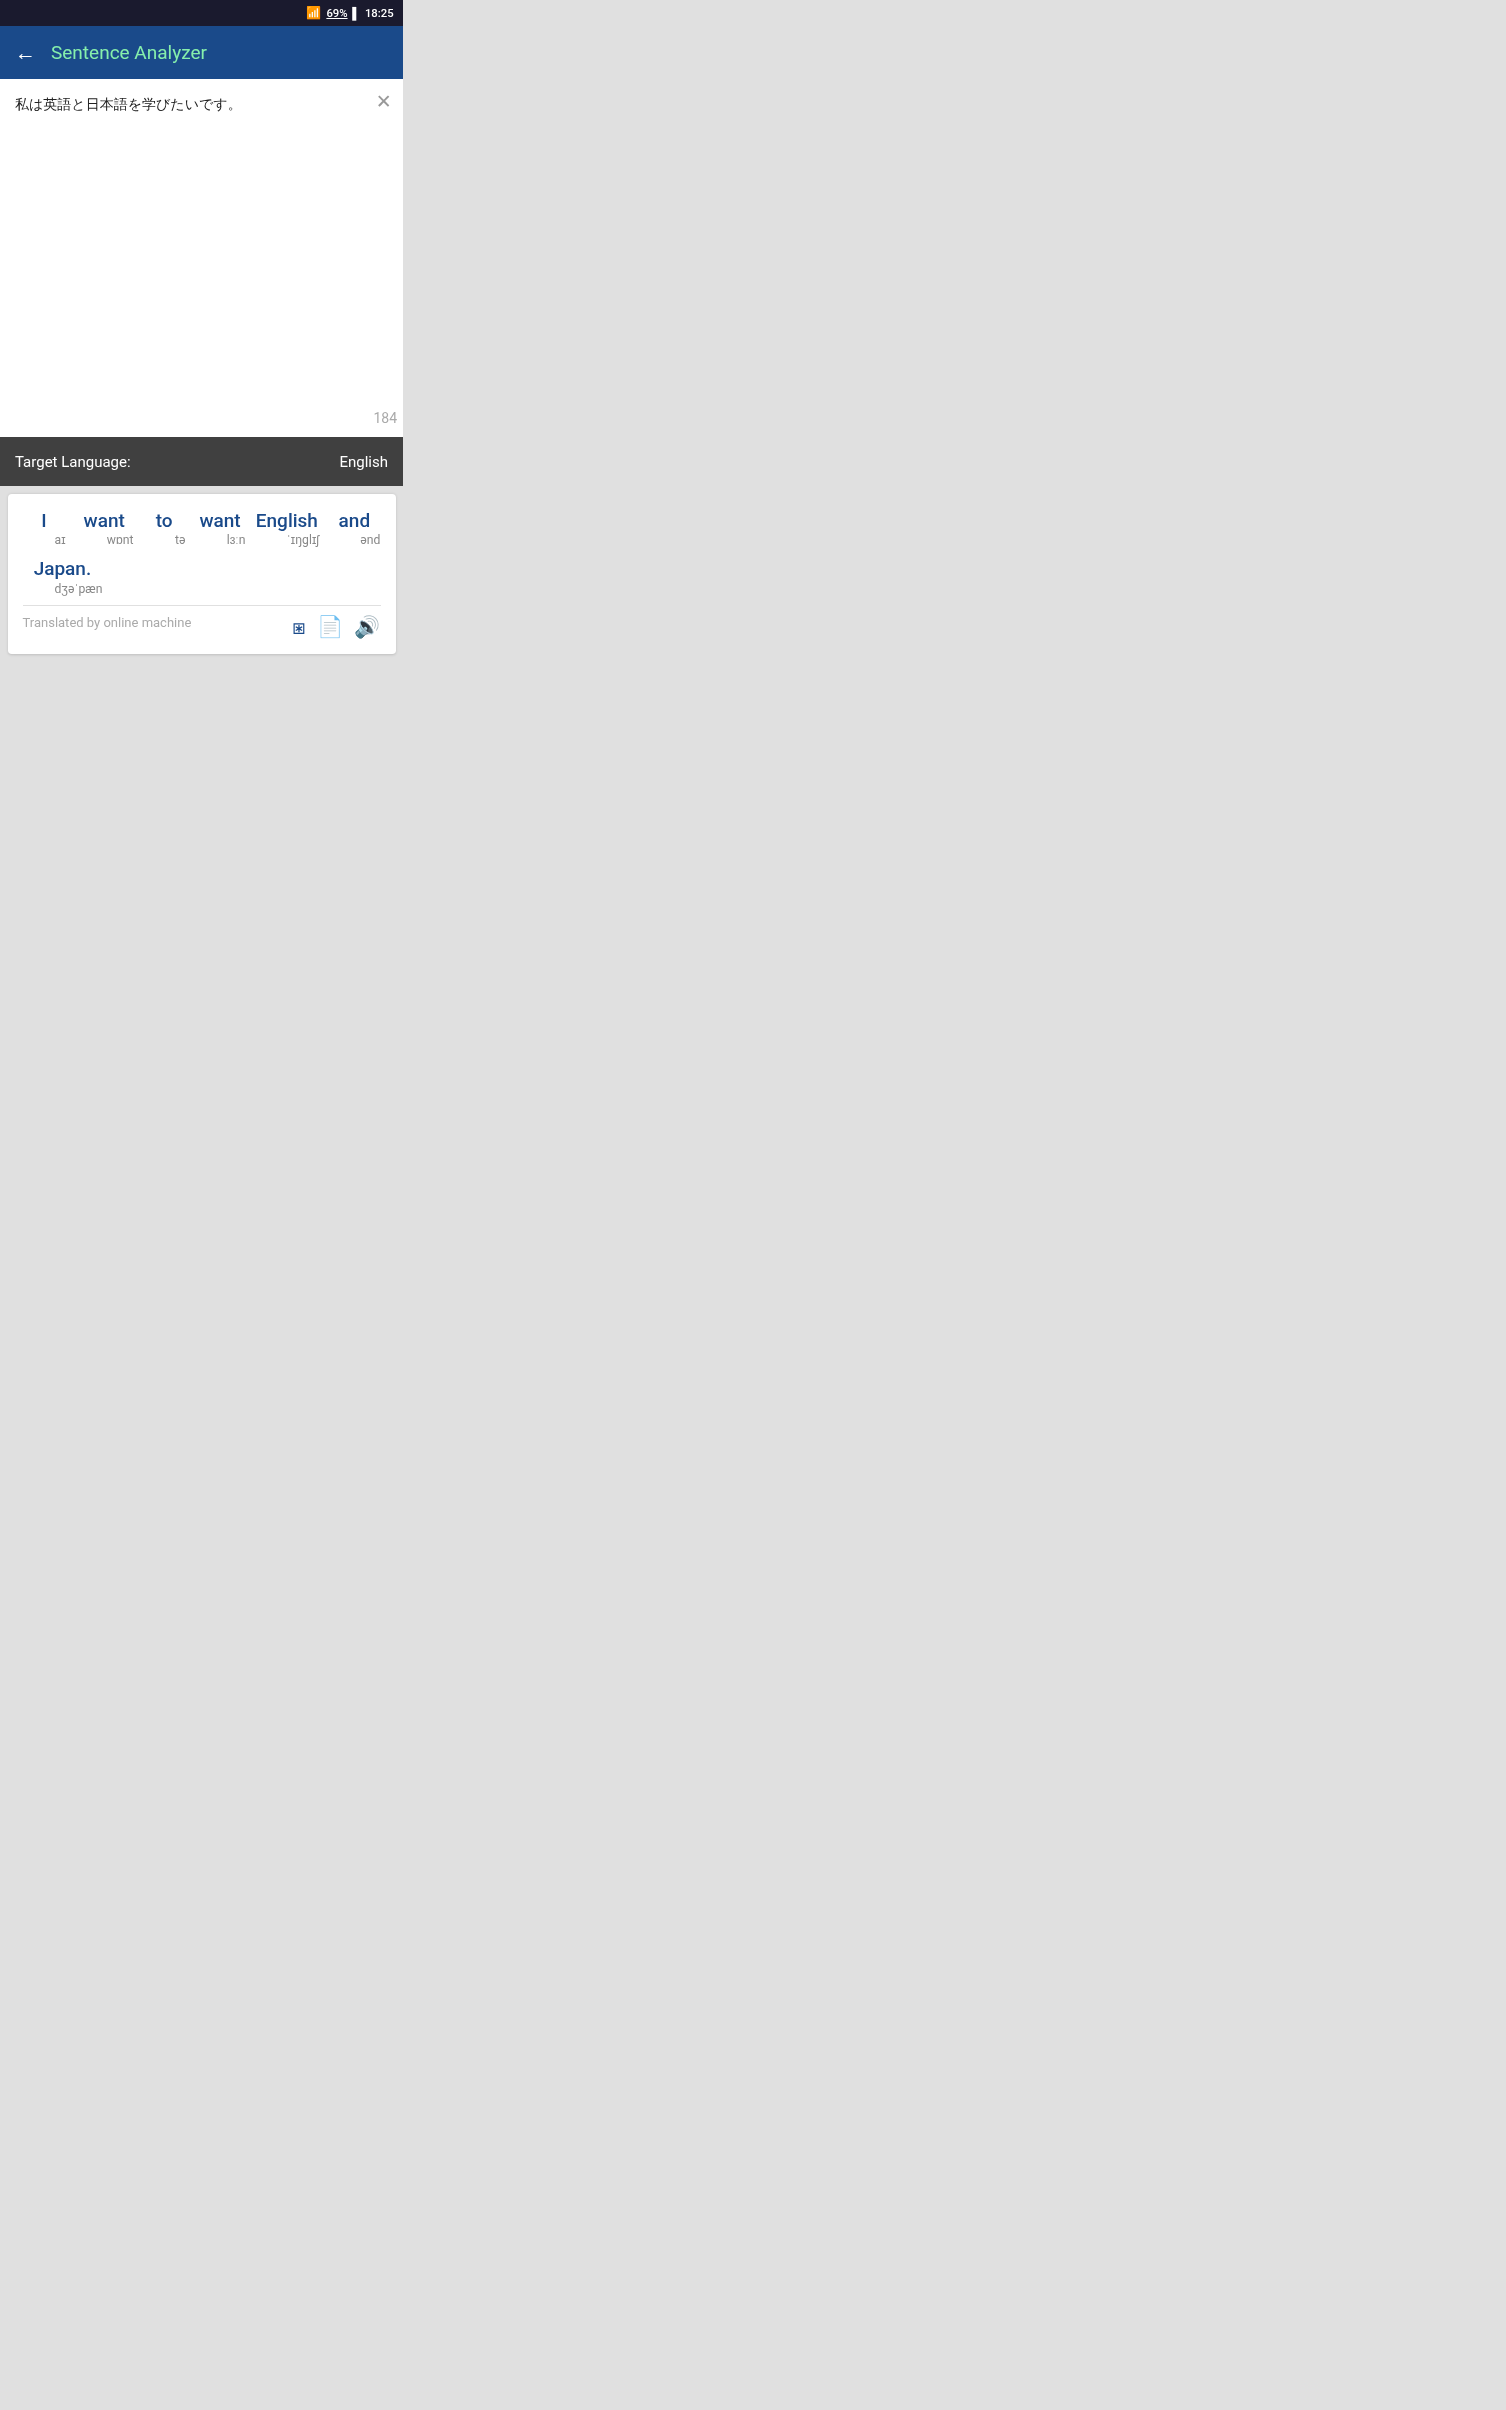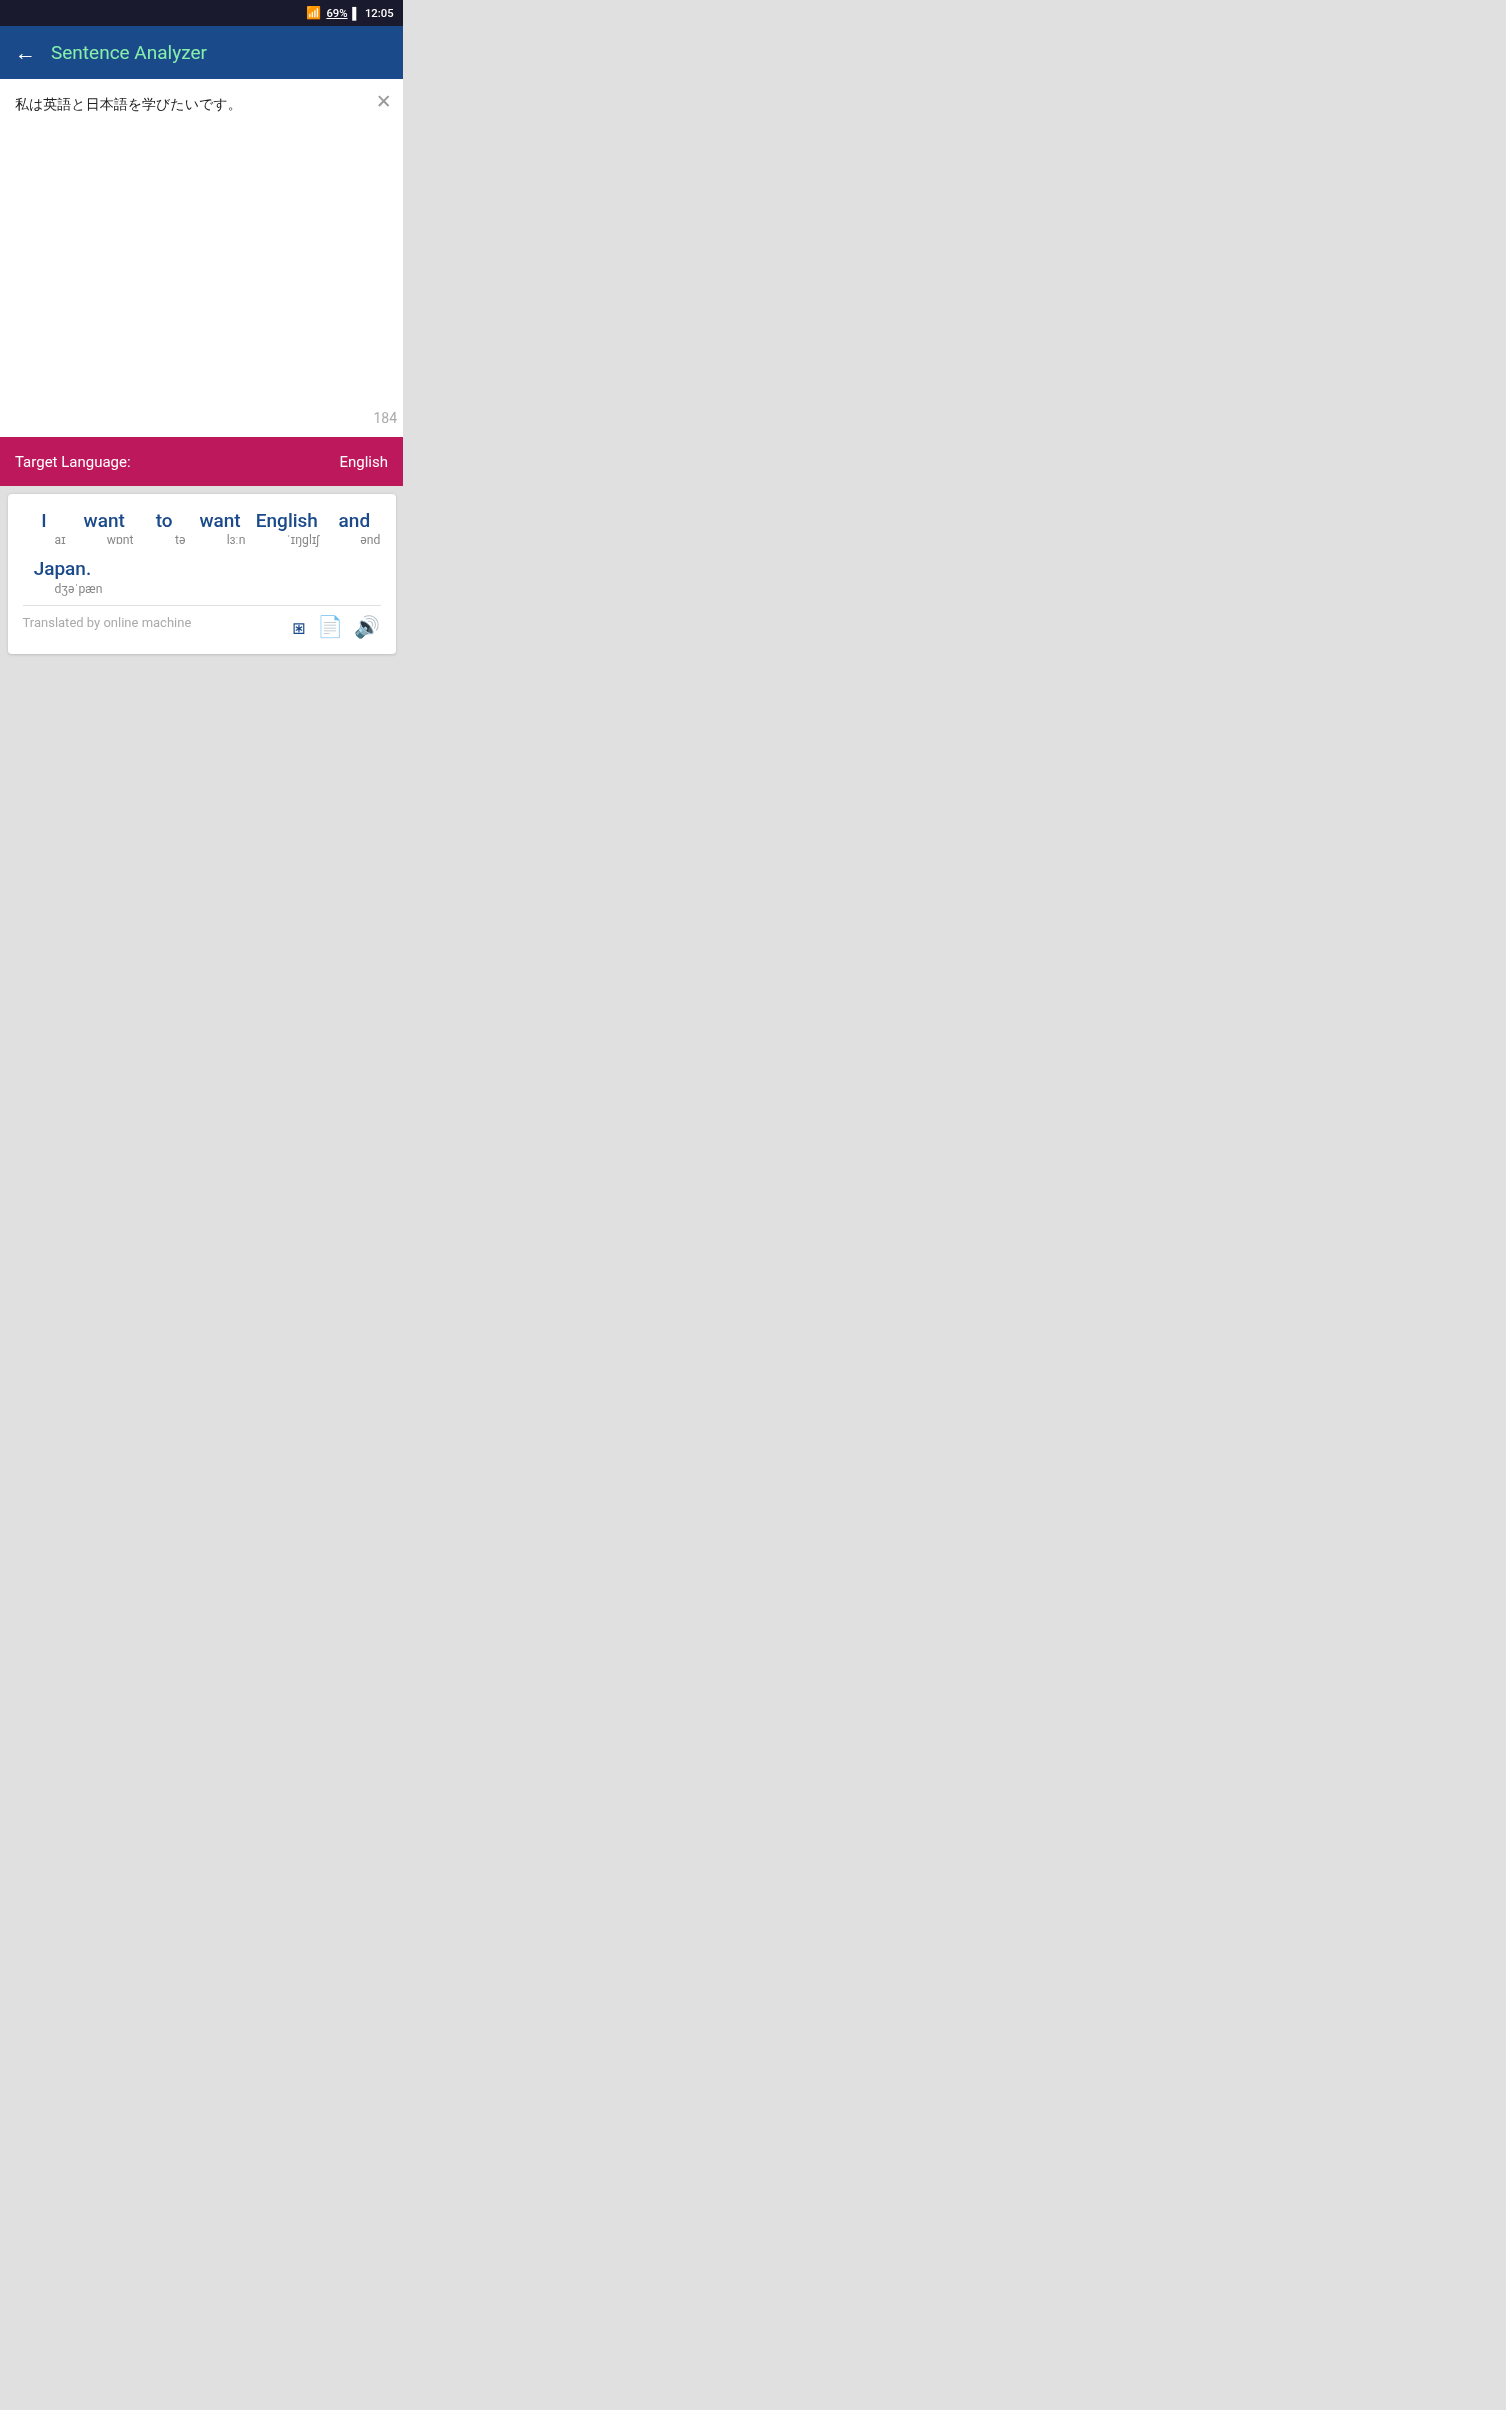--- a/index.html
+++ b/index.html
@@ -89,21 +89,21 @@
     .char-count {
       position: absolute;
       bottom: 11.3px;
       right: 6px;
       color: #aaa;
       font-size: 14px;
     }
 
     
     .target-language-bar {
-      background-color: #be185d;
+      background-color: #404040;
       height: 49px;
       display: flex;
       align-items: center;
     }
     .target-label {
       color: white;
       font-size: 15px;
       padding: 0 15px;
       flex: 1;
     }
@@ -187,21 +187,21 @@
     }
   </style>
 </head>
 <body>
 
 <div class="status-bar">
   <div class="status-bar-icons">
     <span class="wifi-icon">📶</span>
     <span class="status-text battery-icon">69%</span>
     <span class="status-text">▌</span>
-    <span class="status-text">12:05</span>
+    <span class="status-text">18:25</span>
   </div>
 </div>
 
 <div class="app-bar">
   <span class="back-arrow">←</span>
   <span class="app-title">Sentence Analyzer</span>
 </div>
 
 <div class="text-area-container">
   <p class="japanese-text">私は英語と日本語を学びたいです。</p>

